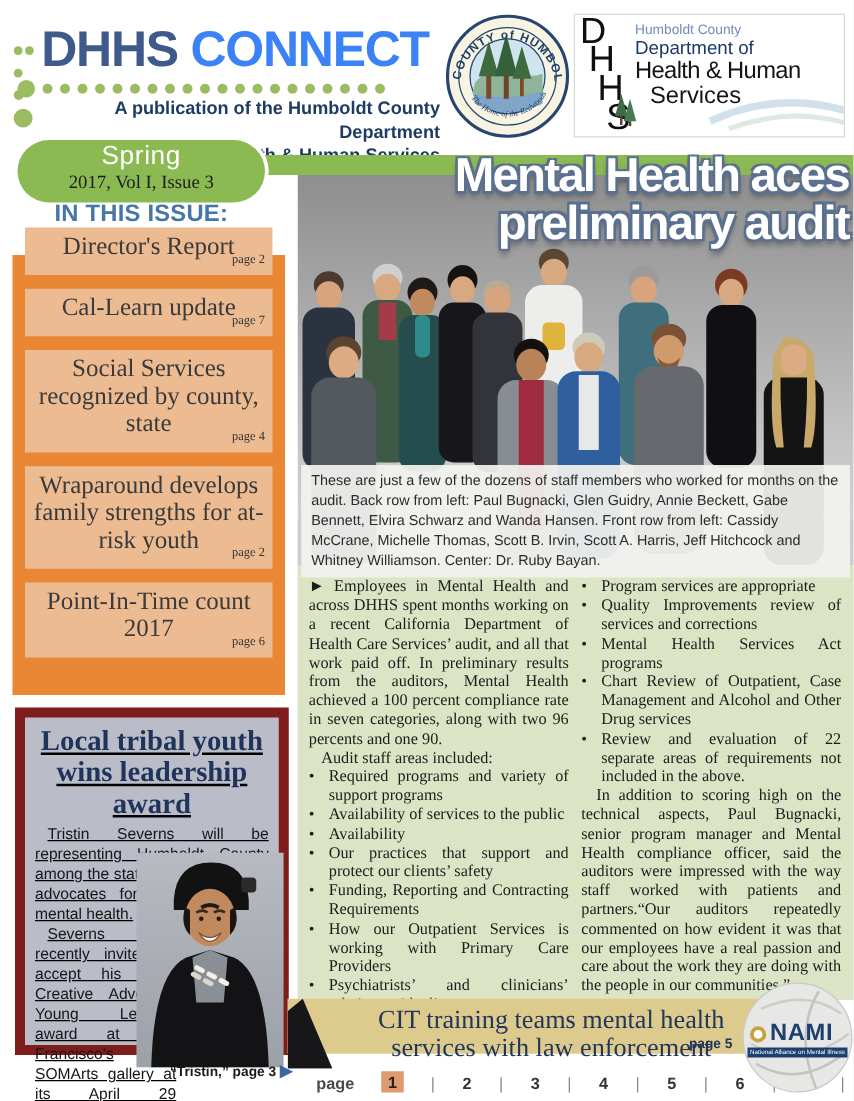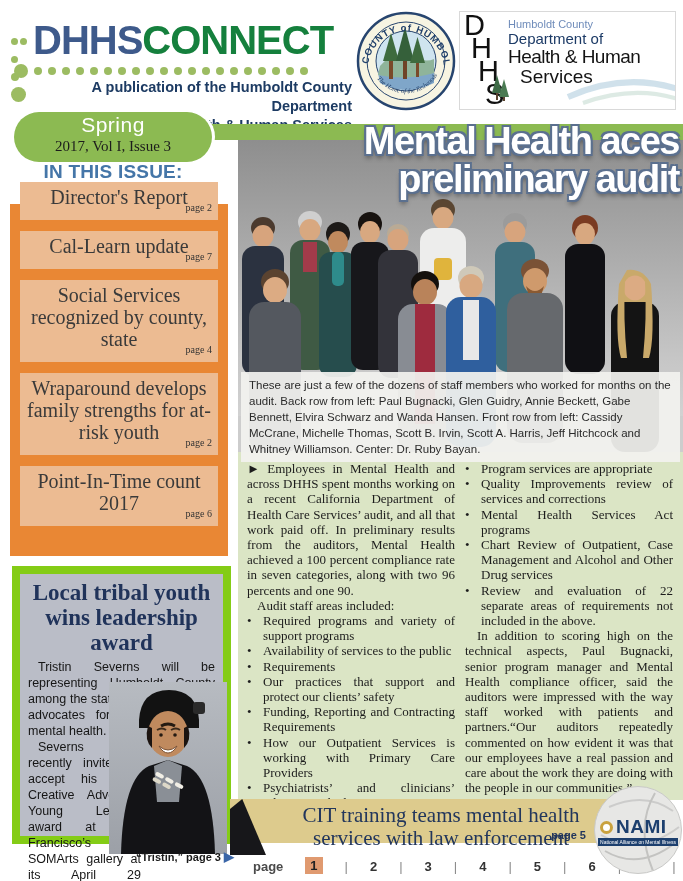--- a/index.html
+++ b/index.html
@@ -5,21 +5,21 @@
   html,body{margin:0;padding:0;background:#e9e9e9;}
   .page{position:relative;width:683px;height:881px;background:#ffffff;overflow:hidden;
         font-family:"Liberation Sans",sans-serif;}
 
   
   .masthead{position:absolute;left:0;top:0;width:683px;height:112px;}
   .dots-cluster{position:absolute;left:10px;top:32px;width:22px;}
   .dots-cluster .d{background:#9cbc62;border-radius:50%;display:inline-block;}
   .title{position:absolute;left:33px;top:18px;font-size:40px;font-weight:bold;letter-spacing:-1px;white-space:nowrap;}
   .title .t1{color:#3e5a8b;}
-  .title .t2{color:#15803d;}
+  .title .t2{color:#3b82f6;margin-left:10px;}
   .dot-row{position:absolute;left:14px;top:64px;width:340px;display:flex;align-items:center;gap:6px;}
   .dot-row i{width:8px;height:8px;border-radius:50%;background:#9cbc62;flex:0 0 auto;}
   .dot-row i.big{width:14px;height:14px;}
   .subtitle{position:absolute;left:30px;top:78px;width:322px;text-align:right;
             color:#1d3b63;font-size:14.5px;font-weight:bold;line-height:19px;}
 
   .seal{position:absolute;left:356px;top:11px;width:100px;height:100px;}
   .dhhs-logo{position:absolute;left:459px;top:11px;width:217px;height:99px;border:1px solid #d9d9d9;
              background:#fff;box-sizing:border-box;overflow:hidden;}
   .dhhs-logo .swoosh{position:absolute;right:-8px;bottom:2px;}
@@ -64,22 +64,22 @@
   .col p{margin:0;}
   .review-intro{text-indent:10px;}
   .bullet{display:flex;}
   .bullet .bm{width:9px;flex:0 0 auto;}
   .bullet .bt{flex:1;padding-left:7px;}
   .closing{text-indent:12px;}
   .cont{text-align:right;font-family:"Liberation Sans",sans-serif;font-size:11px;font-weight:bold;color:#1a1a1a;margin-top:2px;}
   .arrow{color:#3a66a8;font-size:13px;}
 
   
-  .tribal{position:absolute;left:12px;top:566px;width:219px;height:278px;background:#84cc16;
-          padding:8px;box-sizing:border-box;z-index:2;}
+  .tribal{position:absolute;left:12px;top:566px;width:219px;height:278px;background:#7f1d1d;
+          padding:8px;box-sizing:border-box;z-index:2;text-decoration:underline;}
   .tribal-inner{position:relative;background:#babdc7;width:100%;height:100%;box-sizing:border-box;padding:6px 8px;}
   .tribal-title{font-family:"Liberation Serif",serif;font-size:23px;line-height:25px;color:#20335a;
                 text-align:center;font-weight:600;margin-bottom:4px;}
   .tribal p{margin:0;font-size:12.5px;line-height:16px;color:#161616;text-align:justify;text-indent:10px;}
   .tribal .p2{margin-right:74px;}
   .tristin{position:absolute;right:-4px;bottom:-18px;width:118px;height:172px;z-index:5;}
   .tribal-cont{position:absolute;left:88px;top:849px;width:146px;text-align:right;z-index:5;
                font-size:11px;font-weight:bold;color:#1a1a1a;}
 
   
@@ -334,21 +334,21 @@
       <div class="bullet">
           <span class="bm">•</span>
           <span class="bt">Required programs and variety of support programs</span>
         </div>
       <div class="bullet">
           <span class="bm">•</span>
           <span class="bt">Availability of services to the public</span>
         </div>
       <div class="bullet">
           <span class="bm">•</span>
-          <span class="bt">Requirements</span>
+          <span class="bt">Availability</span>
         </div>
       <div class="bullet">
           <span class="bm">•</span>
           <span class="bt">Our practices that support and protect our clients’ safety</span>
         </div>
       <div class="bullet">
           <span class="bm">•</span>
           <span class="bt">Funding, Reporting and Contracting Requirements</span>
         </div>
       <div class="bullet">

